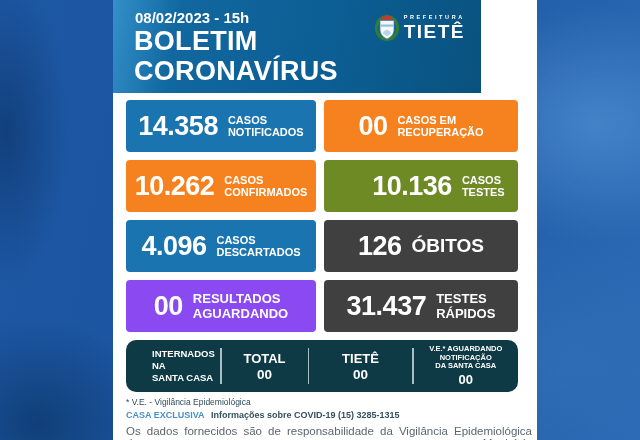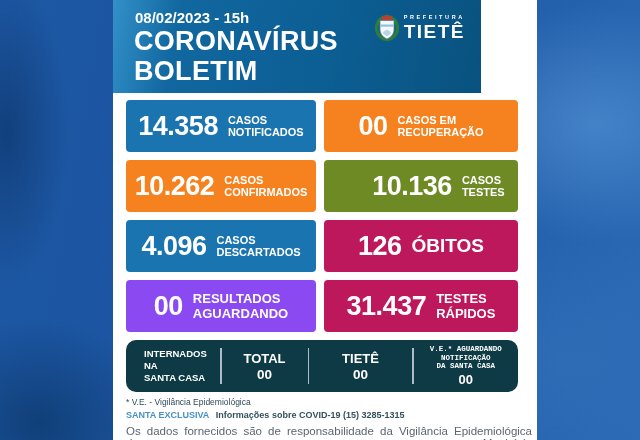--- a/index.html
+++ b/index.html
@@ -33,57 +33,57 @@
   .card { height:52px; border-radius:4px; color:#fff; display:flex; align-items:center;
           justify-content:center; gap:10px; }
   .card .num { font-size:27px; font-weight:bold; letter-spacing:-.5px; }
   .card .lbl { font-size:11px; font-weight:bold; line-height:12.5px; }
   .card .lbl span { display:block; }
   .card.big-lbl .lbl { font-size:19px; }
   .card.mid-lbl .lbl { font-size:13px; line-height:15px; }
   .c-blue   { background:#1a74af; }
   .c-orange { background:#f5821f; }
   .c-olive  { background:#6d8a24;padding-left:35px; }
-  .c-navy   { background:#be185d; }
+  .c-navy   { background:#404040; }
   .c-purple { background:#8b49f1; }
 
   
   .bar { position:absolute; left:13px; top:340px; width:392px; height:52px; border-radius:10px;
          background:#0e3a45; color:#fff; display:flex; align-items:stretch; }
   .bar-divider { width:1.5px; background:#aabfc5; height:36px; align-self:center; }
   .bar-title { width:94px; display:flex; flex-direction:column; justify-content:center;
-               padding-left:18px; font-size:9.5px; font-weight:bold; line-height:12px; }
+               padding-left:26px; font-size:9.5px; font-weight:bold; line-height:12px; }
   .bar-col { display:flex; flex-direction:column; align-items:center; justify-content:center; }
   .bar-col .bl { font-size:13px; font-weight:bold; }
   .bar-col .bv { font-size:13.5px; font-weight:bold; margin-top:1px; }
   .col-total { width:86px; }
   .col-tiete { width:103px; }
   .col-ve { flex:1; }
-  .col-ve .tiny { font-size:7.5px; font-weight:bold; line-height:8.5px; text-align:center;font-family:Liberation Mono, monospace; }
+  .col-ve .tiny { font-size:7.5px; font-weight:bold; line-height:8.5px; text-align:center; }
   .col-ve .bv { margin-top:1px; font-size:13px; }
 
   
   .footer { position:absolute; left:13px; top:397px; width:406px; }
   .note { font-size:8.5px; color:#2e4a57; }
   .hotline { font-size:9px; margin-top:3px; }
   .hotline .hl { color:#4a90c4; font-weight:bold; }
   .hotline .ht { color:#33505e; margin-left:4px;font-weight:bold; }
   .disclaimer { margin-top:5px; font-size:11.5px; color:#5c6670; text-align:justify;
                 text-align-last:justify; word-spacing:1.5px; }
 </style>
 </head>
 <body>
 
 <div class="panel">
 
   <div class="header">
     <div class="date">08/02/2023 - 15h</div>
     <div class="title">
+      <span style="display:block;">BOLETIM</span>
       <span style="display:block;">CORONAVÍRUS</span>
-      <span style="display:block;">BOLETIM</span>
     </div>
     <div class="logo">
       <span>
         <svg width="26" height="30" viewBox="0 0 26 30">
           <ellipse cx="13" cy="17" rx="10.5" ry="11.5" fill="none" stroke="#2f7d3b" stroke-width="3.2"></ellipse>
           <path d="M7.5 9 l1 -4.5 l2.3 1.8 l2.2 -3 l2.2 3 l2.3 -1.8 l1 4.5 z" fill="#c53a36"></path>
           <path d="M6 9.5 h14 v9 c0 5.5 -4.5 8.5 -7 9.5 c-2.5 -1 -7 -4 -7 -9.5 z" fill="#f4f8fa" stroke="#5b82a0" stroke-width="0.8"></path>
           <rect x="6.5" y="13.5" width="13" height="2.2" fill="#8fc3dd"></rect>
           <path d="M13 18.5 l3.8 2.4 v1.8 l-3.8 2.6 l-3.8 -2.6 v-1.8 z" fill="#b9d5e6"></path>
         </svg>
@@ -173,19 +173,19 @@
       <span class="tiny">V.E.* AGUARDANDO</span>
       <span class="tiny">NOTIFICAÇÃO</span>
       <span class="tiny">DA SANTA CASA</span>
       <span class="bv">00</span>
     </div>
   </div>
 
   <div class="footer">
     <div class="note">* V.E. - Vigilância Epidemiológica</div>
     <div class="hotline">
-      <span class="hl">SANTA EXCLUSIVA</span>
+      <span class="hl">CASA EXCLUSIVA</span>
       <span class="ht">Informações sobre COVID-19  (15) 3285-1315</span>
     </div>
     <div class="disclaimer">Os dados fornecidos são de responsabilidade da Vigilância Epidemiológica do Município</div>
   </div>
 
 </div>
 
 </body></html>

